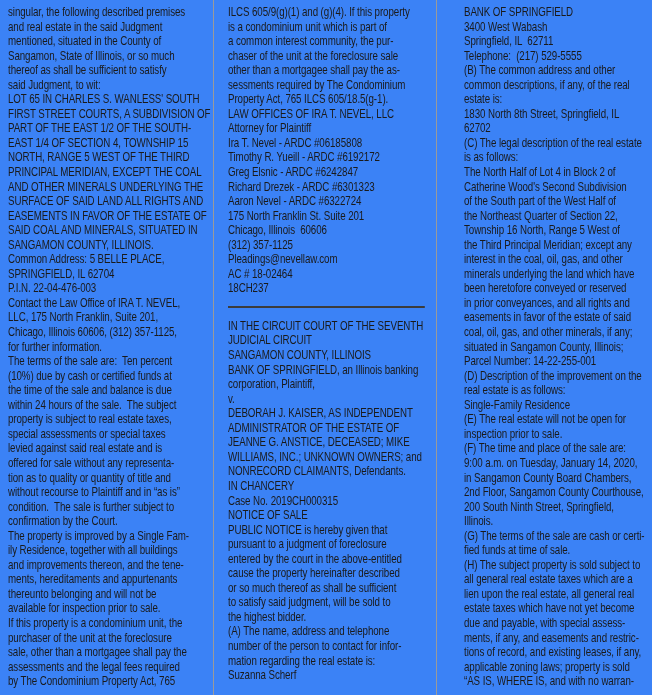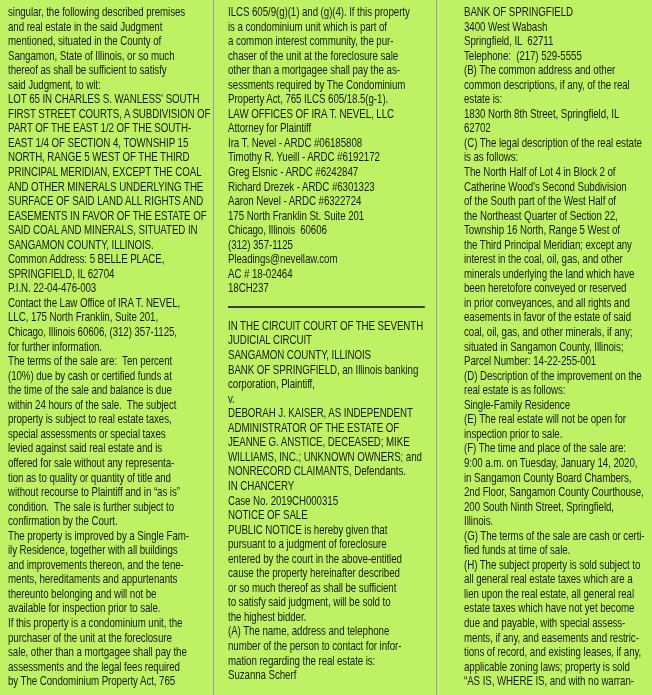--- a/index.html
+++ b/index.html
@@ -1,20 +1,20 @@
 <!DOCTYPE html>
 <html><head>
 <meta charset="utf-8">
 <style>
   html, body { margin: 0; padding: 0; background: #ffffff; }
   .page {
     position: relative;
     width: 652px;
     height: 695px;
-    background: #bef264;
+    background: #3b82f6;
     overflow: hidden;
     font-family: "Liberation Sans", sans-serif;
     color: #1a1a1a;
   }
   .col { position: absolute; top: 5px; width: 205px; }
   .col-inner {
     width: 252px;
     transform: scaleX(0.80);
     transform-origin: 0 0;
   }

